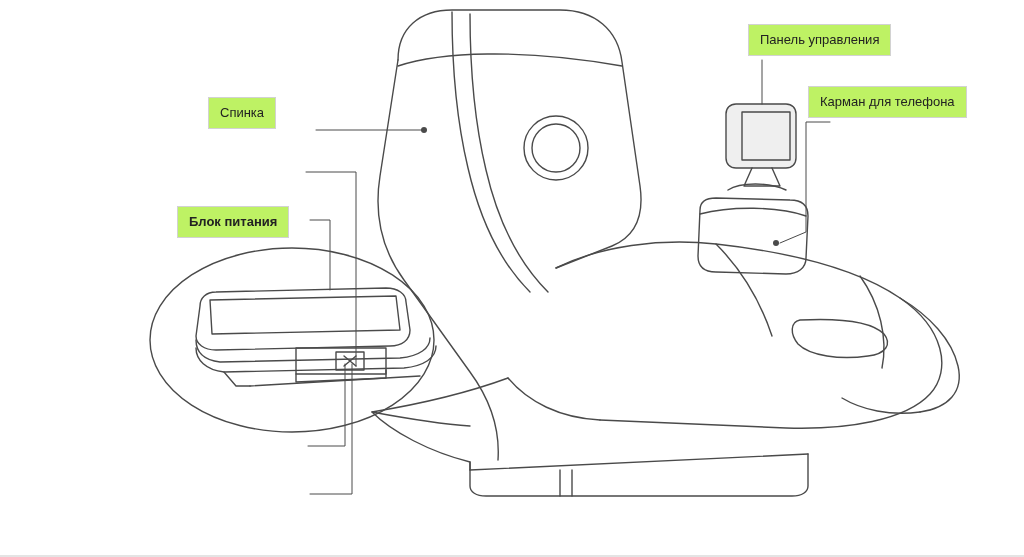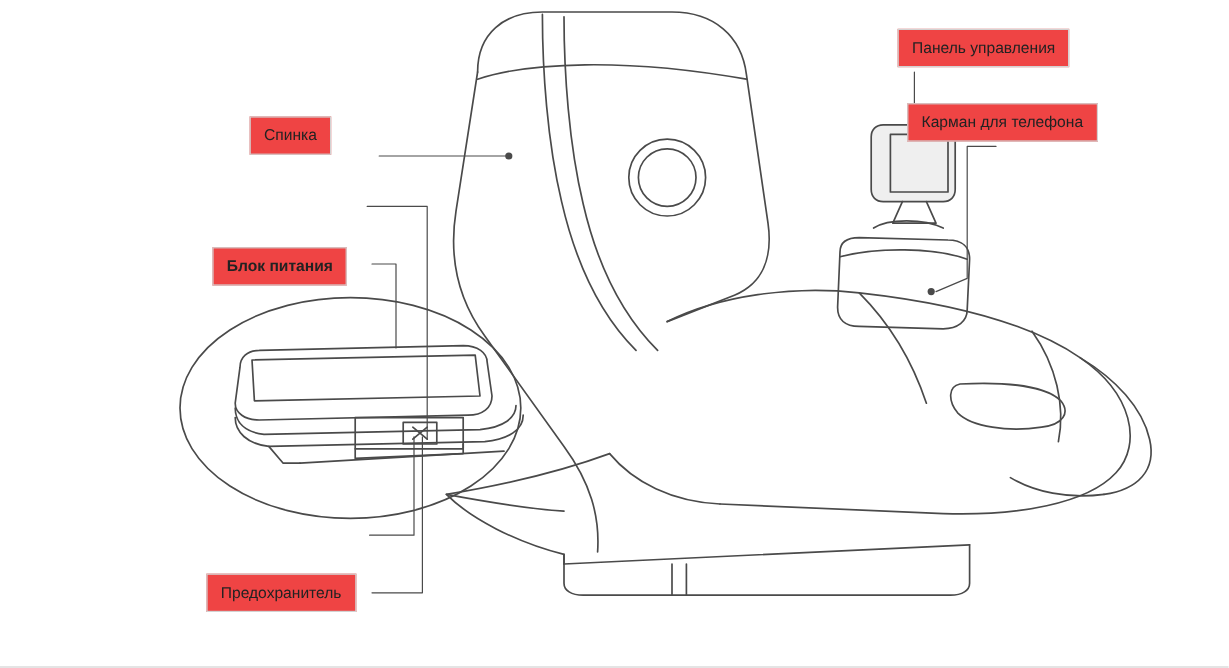--- a/index.html
+++ b/index.html
@@ -19,21 +19,21 @@
   }
   #art {
     position: absolute;
     left: 0;
     top: 0;
     width: 1024px;
     height: 557px;
   }
   .callout {
     position: absolute;
-    background: #ef4444;
+    background: #bef264;
     border: 1px solid #d2d2d2;
     color: #222222;
     font-size: 13px;
     line-height: 1;
     padding: 8px 11px 9px 11px;
     white-space: nowrap;
     box-sizing: border-box;
   }
   .bottom-rule {
     position: absolute;
@@ -147,23 +147,20 @@
 
 
   <div class="callout" style="left:177px; top:206px;font-weight:bold;">
     <span>Блок питания</span>
   </div>
 
   <div class="callout" style="left:748px; top:24px;">
     <span>Панель управления</span>
   </div>
 
-  <div class="callout" style="left:756px; top:86px;">
+  <div class="callout" style="left:808px; top:86px;">
     <span>Карман для телефона</span>
   </div>
 
 
-  <div class="callout" style="left:172px; top:478px;">
-    <span>Предохранитель</span>
-  </div>
 
   <div class="bottom-rule"></div>
 </div>
 
 </body></html>

